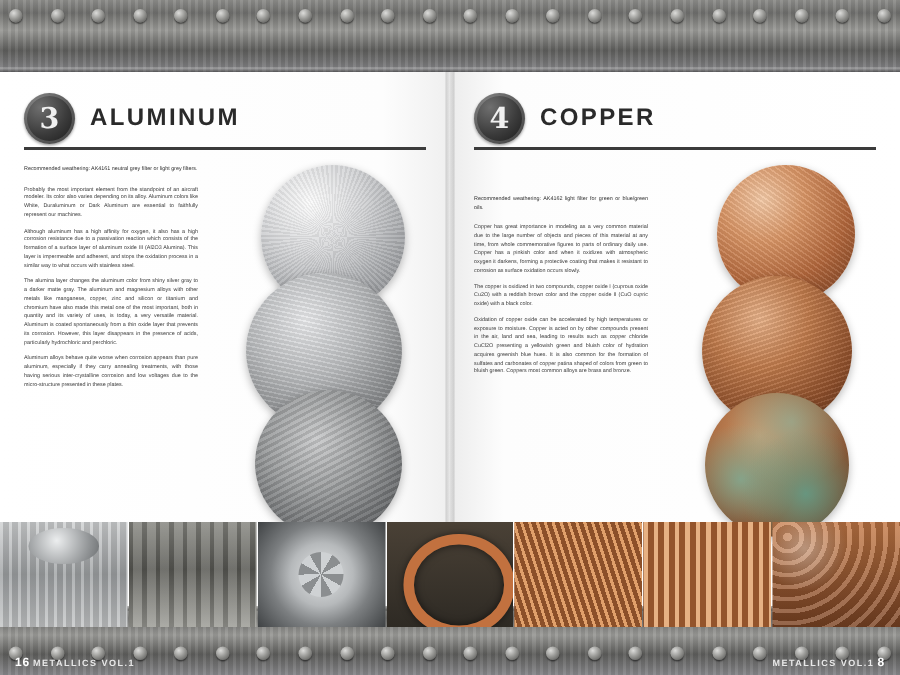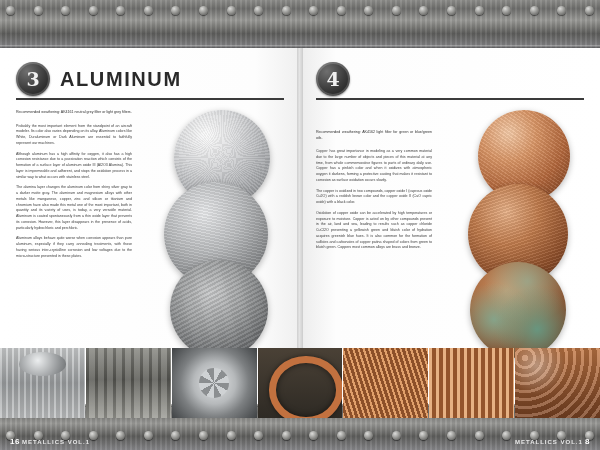--- a/index.html
+++ b/index.html
@@ -97,21 +97,21 @@
     display: flex;
     align-items: center;
     justify-content: center;
     font-family: "DejaVu Serif", serif;
     font-size: 19px;
     font-weight: bold;
     box-shadow: inset 0 0 0 2px rgba(255,255,255,0.18), 0 1px 2px rgba(0,0,0,0.4);
     flex: none;
   }
   .chapter-title {
-    font-size: 20px;
+    font-size: 16px;
     letter-spacing: 1.6px;
     color: #2a2a2a;
     font-weight: bold;
   }
   .chapter-rule {
     position: absolute;
     left: 16px;
     width: 268px;
     height: 2px;
     background: #3b3b3b;
@@ -350,20 +350,21 @@
           <div class="sphere al-1"></div>
           <div class="sphere al-2"></div>
           <div class="sphere al-3"></div>
         </div>
       </div>
     </div>
 
     <div class="leaf right">
       <div class="chapter-head">
         <div class="chapter-badge">4</div>
+        <div class="chapter-title">COPPER</div>
       </div>
       <div class="chapter-rule"></div>
 
       <div class="content">
         <div class="col-text">
           <p class="intro" style="margin-top:20px">Recommended weathering: AK4162 light filter for green or blue/green oils.</p>
           <p class="para">Copper has great importance in modeling as a very common material due to the large number of objects and pieces of this material at any time, from whole commemorative figures to parts of ordinary daily use. Copper has a pinkish color and when it oxidizes with atmospheric oxygen it darkens, forming a protective coating that makes it resistant to corrosion as surface oxidation occurs slowly.</p>
           <p class="para">The copper is oxidized in two compounds, copper oxide I (cuprous oxide Cu2O) with a reddish brown color and the copper oxide II (CuO cupric oxide) with a black color.</p>
           <p class="para">Oxidation of copper oxide can be accelerated by high temperatures or exposure to moisture. Copper is acted on by other compounds present in the air, land and sea, leading to results such as copper chloride CuCl2O presenting a yellowish green and bluish color of hydration acquires greenish blue hues. It is also common for the formation of sulfates and carbonates of copper patina shaped of colors from green to bluish green. Coppers most common alloys are brass and bronze.</p>
         </div>

